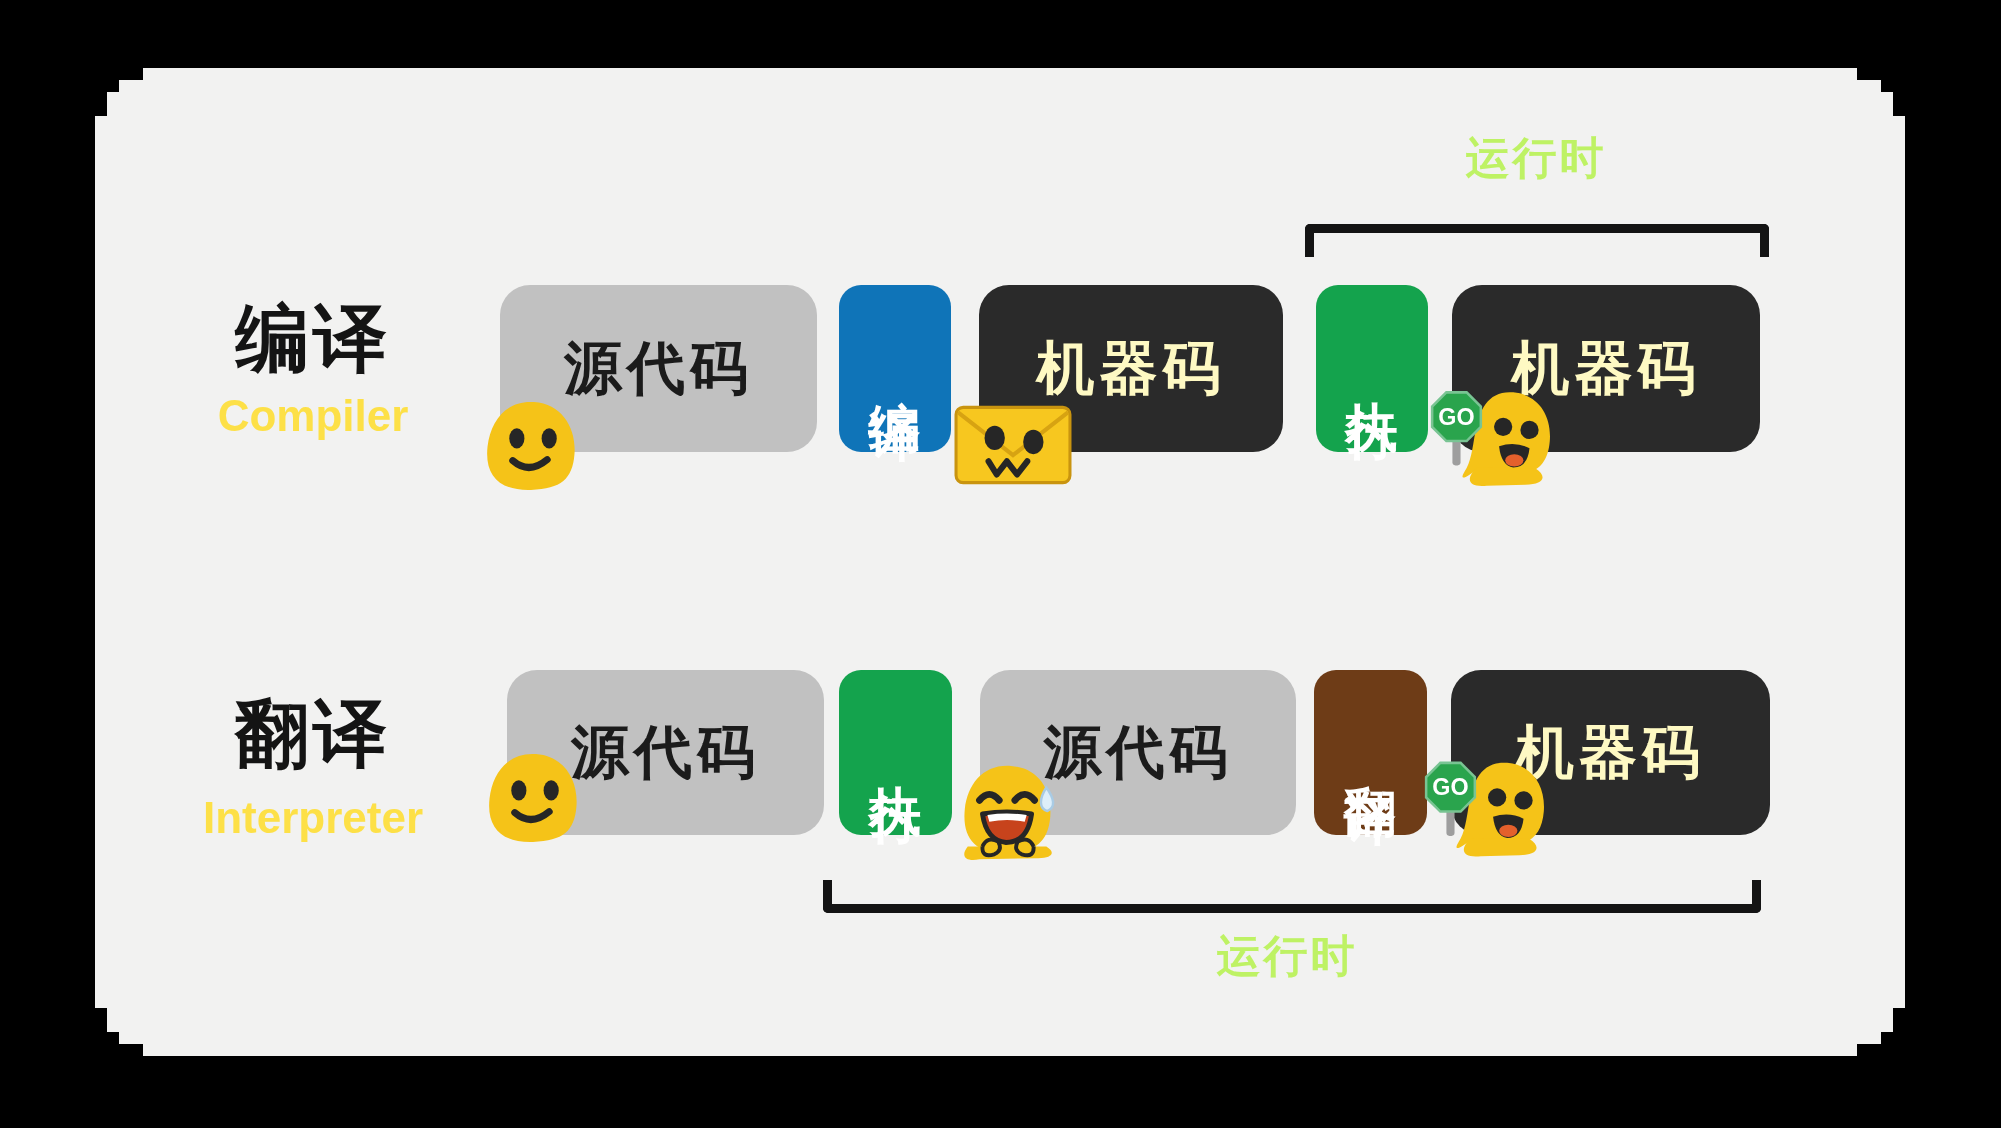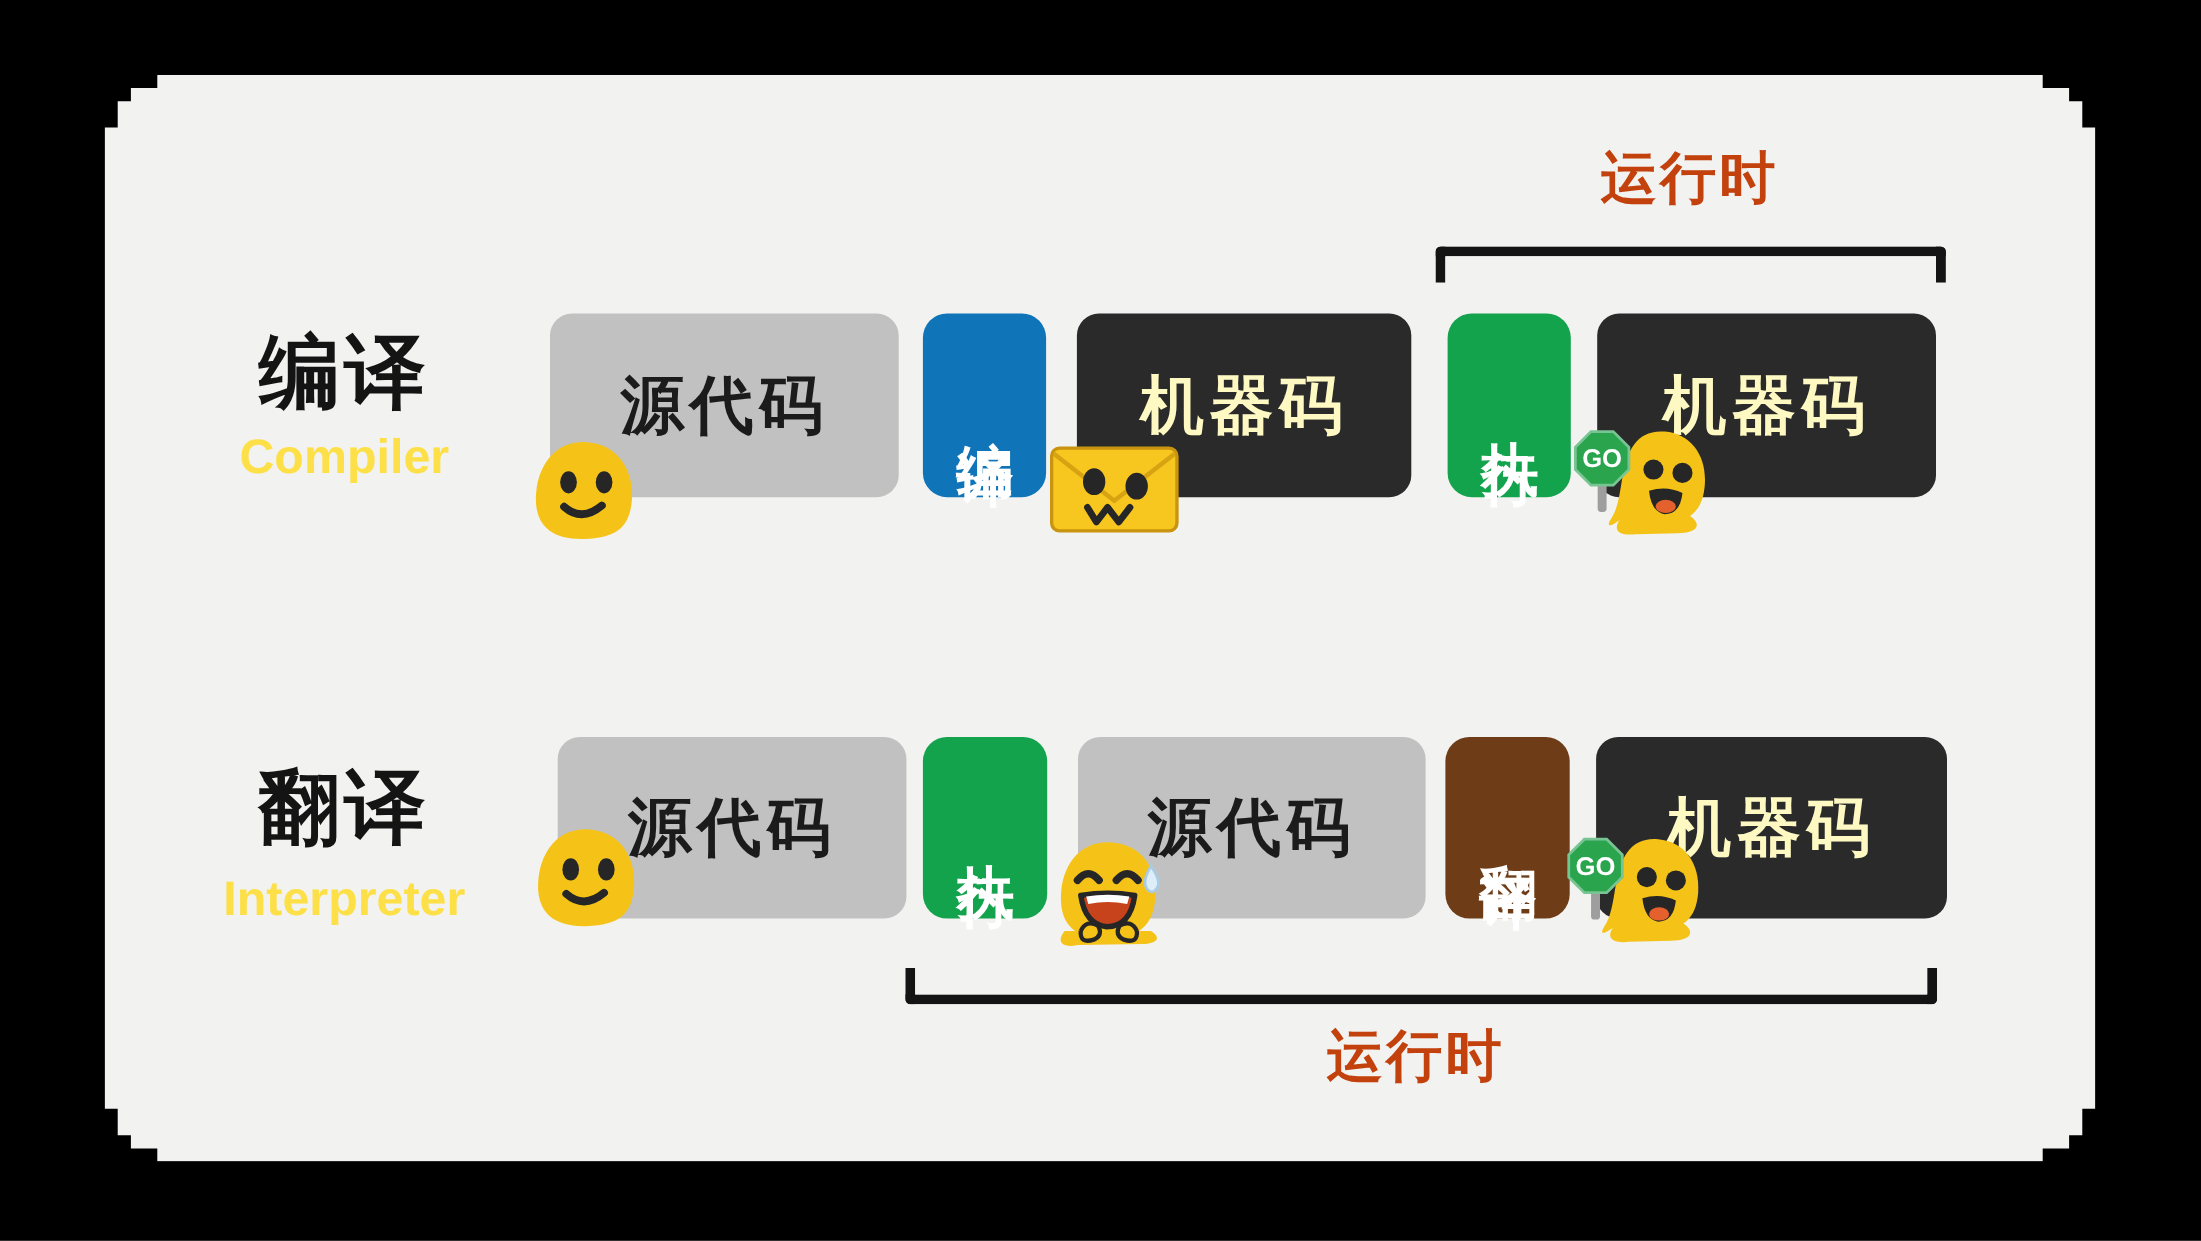--- a/index.html
+++ b/index.html
@@ -26,43 +26,43 @@
   .row-label-en{
     left:133px;width:360px;text-align:center;
     font-size:44px;font-weight:bold;color:#fde047;line-height:1;
   }
   .box{
     display:flex;align-items:center;justify-content:center;
     font-weight:bold;z-index:1;
   }
   .row-top .box{top:285px;height:167px;}
   .row-bottom .box{top:670px;height:165px;}
-  .box-wide{border-radius:20px;font-size:58px;letter-spacing:5px;}
+  .box-wide{border-radius:30px;font-size:58px;letter-spacing:5px;}
   .box-narrow{
     border-radius:22px;font-size:52px;color:#fff;
     writing-mode:vertical-rl;text-orientation:upright;letter-spacing:10px;
   }
   .bg-gray{background:#c1c1c1;color:#1b1b1b;}
   .bg-dark{background:#2a2a2a;color:#fef9c3;}
   .bg-blue{background:#0f74b8;}
   .bg-green{background:#14a34d;}
   .bg-brown{background:#6e3c17;}
   .bracket-top{
     left:1305px;top:224px;width:446px;height:24px;
     border-top:9px solid #141414;border-left:9px solid #141414;border-right:9px solid #141414;
     border-radius:5px 5px 0 0;
   }
   .bracket-bottom{
     left:823px;top:880px;width:920px;height:24px;
     border-bottom:9px solid #141414;border-left:9px solid #141414;border-right:9px solid #141414;
     border-radius:0 0 5px 5px;
   }
   .runtime-label{
-    width:320px;text-align:center;font-size:51px;font-weight:900;
-    color:#c2410c;letter-spacing:3px;line-height:1;
+    width:320px;text-align:center;font-size:44px;font-weight:900;
+    color:#bef264;letter-spacing:3px;line-height:1;
   }
   .runtime-top{left:1376px;top:136px;}
   .runtime-bottom{left:1127px;top:934px;}
   .emoji{z-index:2;}
   svg text{font-family:"Liberation Sans","DejaVu Sans",sans-serif;}
 </style>
 </head>
 <body>
 
 <div class="panel"></div>

